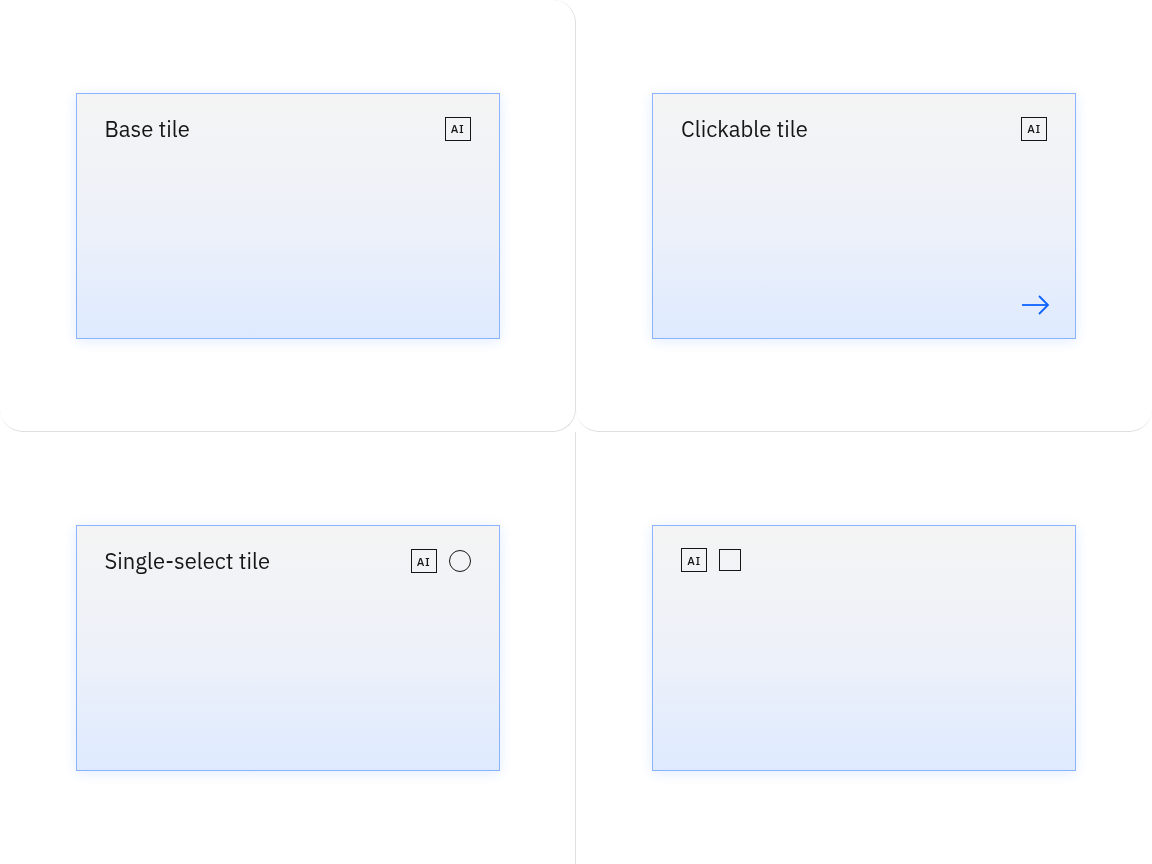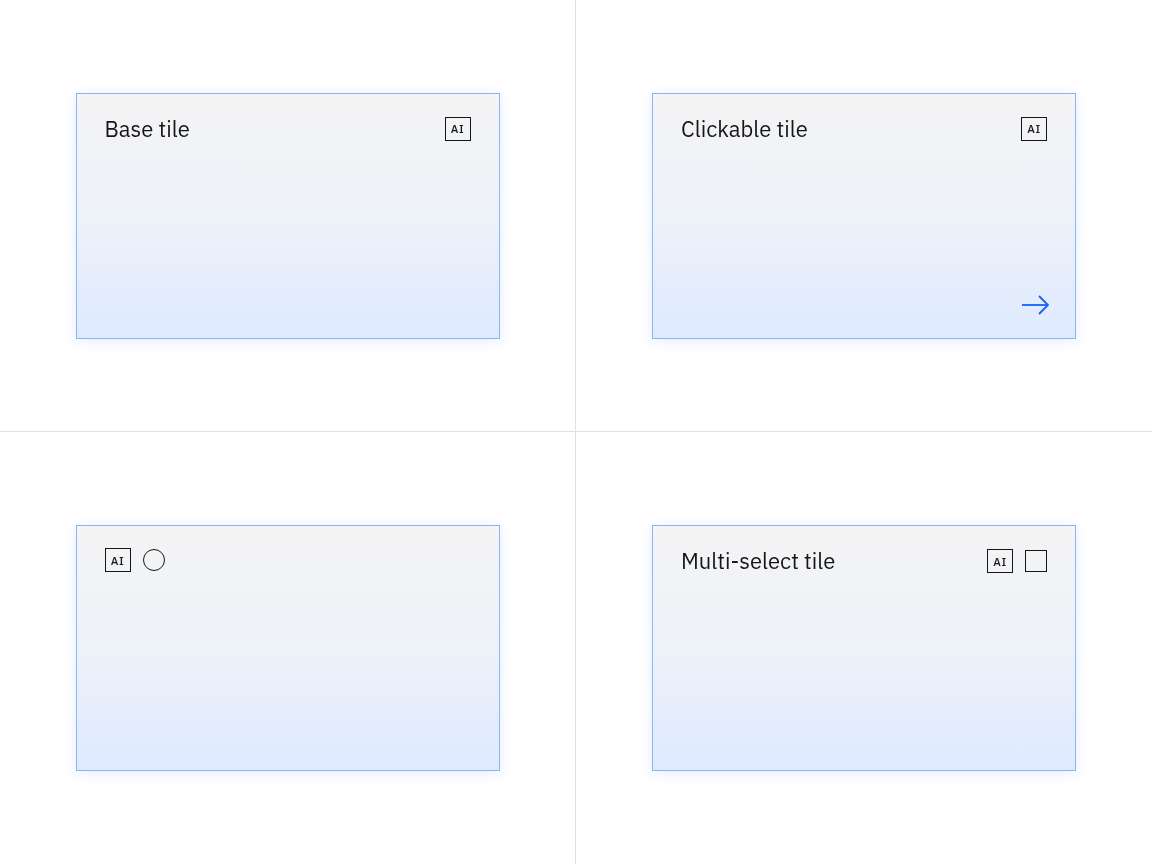--- a/index.html
+++ b/index.html
@@ -16,21 +16,21 @@
     grid-template-columns: 1fr 1fr;
     grid-template-rows: 1fr 1fr;
   }
   .cell {
     position: relative;
     display: flex;
     align-items: center;
     justify-content: center;
     padding: 40px;
   }
-  .cell.top { border-bottom: 1px solid #e0e0e0; }
+  .cell.top { border-bottom: 1px solid #e0e0e0; border-radius: 23px; }
   .cell.left { border-right: 1px solid #e0e0e0; }
 
   .tile {
     position: relative;
     width: 424px;
     height: 246px;
     padding: 22px 28px;
     background: linear-gradient(to bottom, #f4f4f4 0%, #edf1f9 55%, #deeaff 100%);
     border: 1px solid #8bb4ff;
     box-shadow: 0 2px 12px rgba(15, 98, 254, 0.12);
@@ -118,32 +118,32 @@
           <line x1="1" y1="11" x2="27" y2="11"></line>
           <polyline points="18,2 27,11 18,20" stroke-linejoin="miter" stroke-linecap="butt"></polyline>
         </svg>
       </span>
     </div>
   </div>
 
   <div class="cell left">
     <div class="tile">
       <div class="title-row">
+        <span class="title">Single-select tile</span>
         <div class="controls">
           <span class="ai-badge">AI</span>
           <span class="radio"></span>
         </div>
       </div>
     </div>
   </div>
 
   <div class="cell">
     <div class="tile">
       <div class="title-row">
-        <span class="title">Multi-select tile</span>
         <div class="controls">
           <span class="ai-badge">AI</span>
           <span class="checkbox"></span>
         </div>
       </div>
     </div>
   </div>
 
 </div>
 

